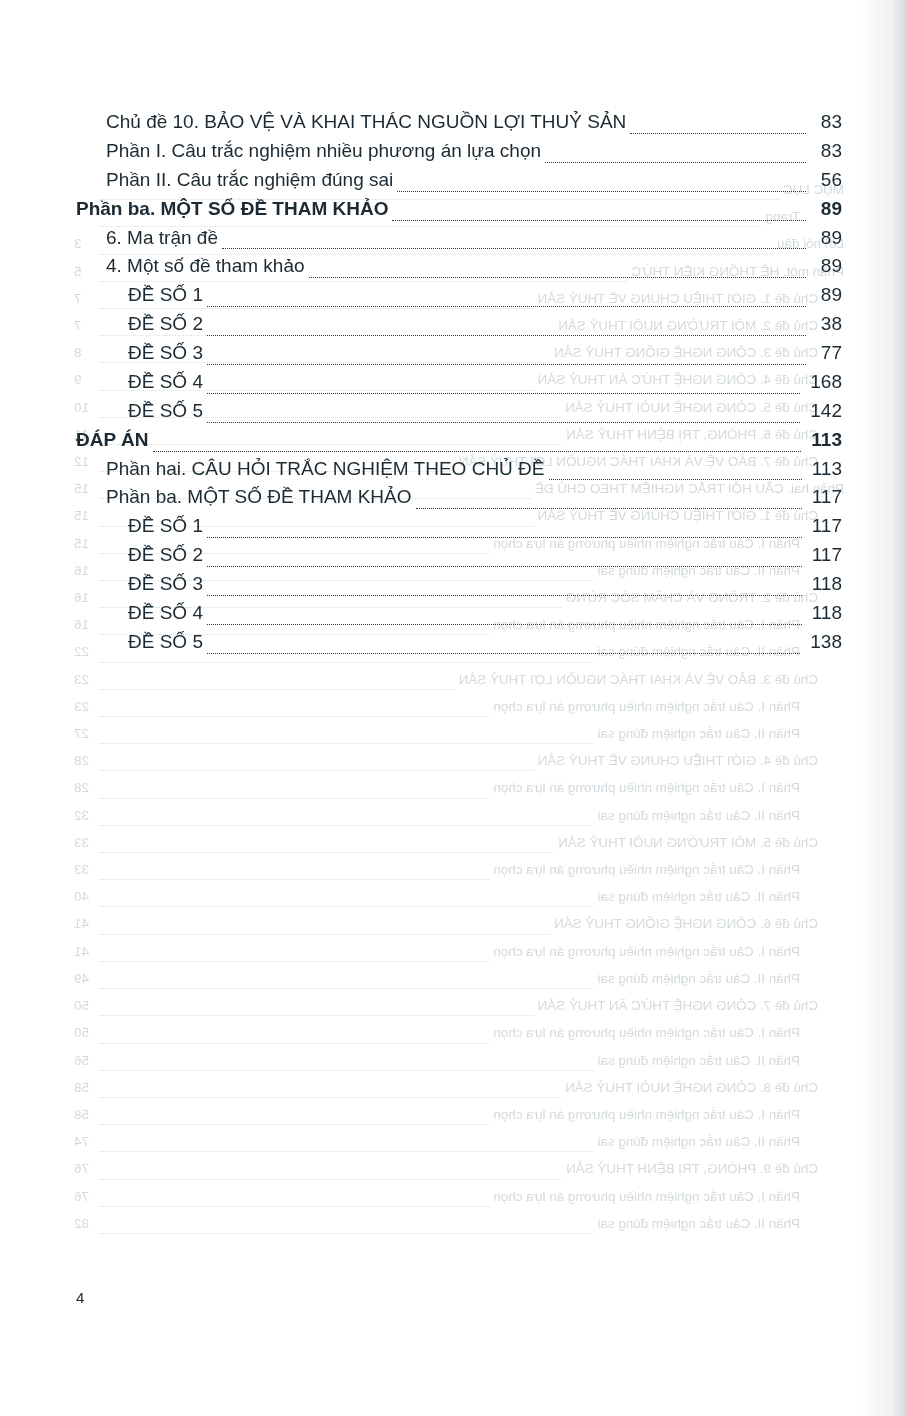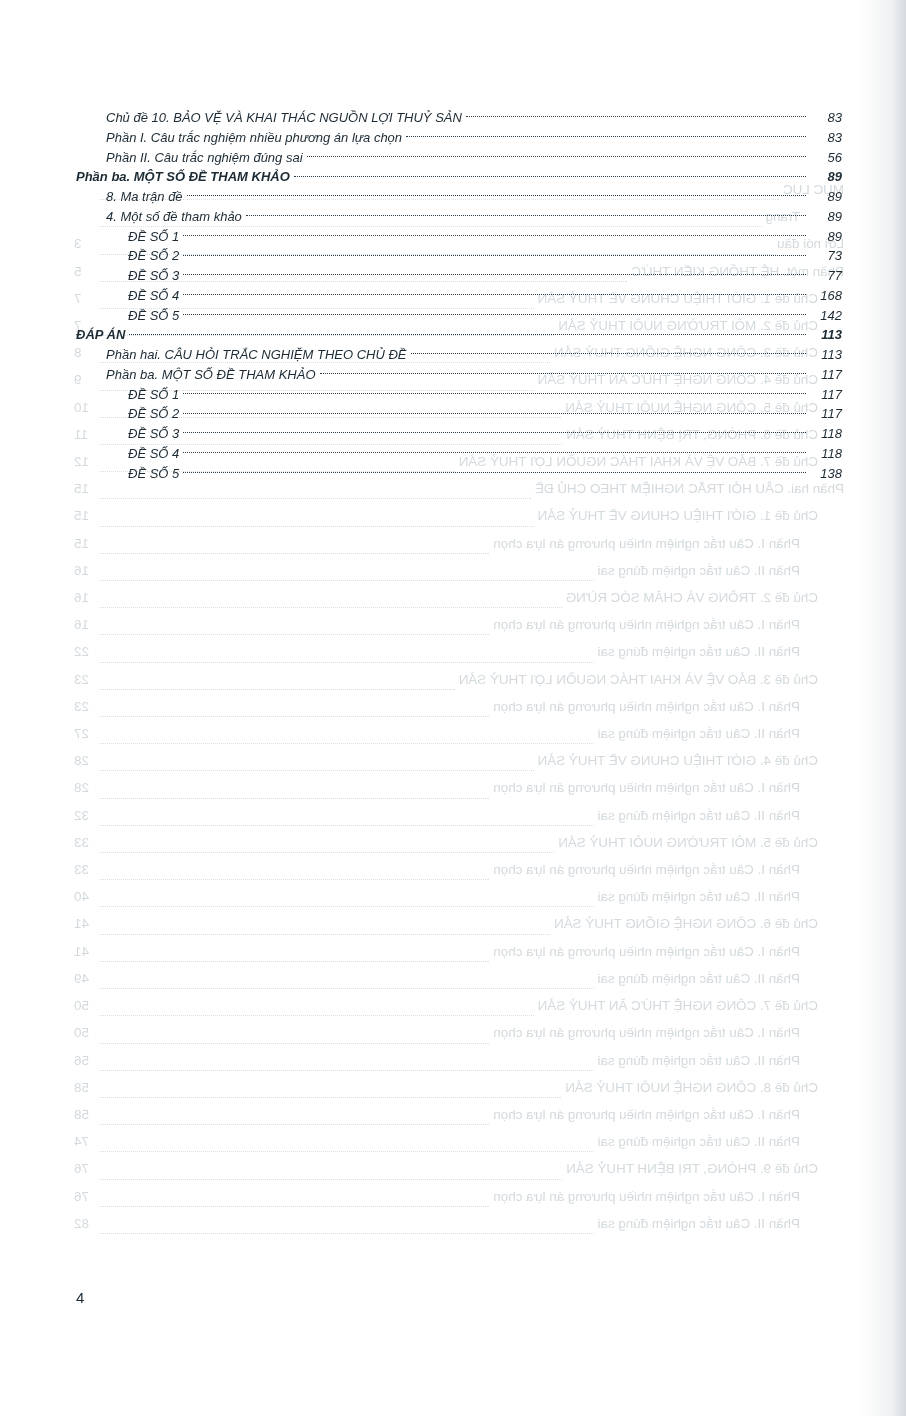--- a/index.html
+++ b/index.html
@@ -32,25 +32,24 @@
   .toc {
     position: absolute;
     left: 76px;
     top: 108px;
     width: 766px;
     color: #1c2a33;
   }
 
   .row {
     display: flex;
-    align-items: center;
-    font-size: 13px;
+    align-items: flex-end;
+    font-size: 19px;
     line-height: 1.52;
     white-space: nowrap;
-    font-style: italic;
   }
   .row .label {
     flex: 0 0 auto;
   }
   .row .dots {
     flex: 1 1 auto;
     overflow: hidden;
     margin: 0 2px 3px 4px;
     border-bottom: 1.4px dotted #2a3a44;
     height: 1px;
@@ -324,38 +323,38 @@
         <span class="label">Phần II. Câu trắc nghiệm đúng sai</span>
         <span class="dots"></span>
         <span class="pg">56</span>
       </div>
       <div class="row lvl1 bold">
         <span class="label">Phần ba. MỘT SỐ ĐỀ THAM KHẢO</span>
         <span class="dots"></span>
         <span class="pg">89</span>
       </div>
       <div class="row lvl2">
-        <span class="label">8. Ma trận đề</span>
+        <span class="label">6. Ma trận đề</span>
         <span class="dots"></span>
         <span class="pg">89</span>
       </div>
       <div class="row lvl2">
         <span class="label">4. Một số đề tham khảo</span>
         <span class="dots"></span>
         <span class="pg">89</span>
       </div>
       <div class="row lvl4">
         <span class="label">ĐỀ SỐ 1</span>
         <span class="dots"></span>
         <span class="pg">89</span>
       </div>
       <div class="row lvl4">
         <span class="label">ĐỀ SỐ 2</span>
         <span class="dots"></span>
-        <span class="pg">73</span>
+        <span class="pg">38</span>
       </div>
       <div class="row lvl4">
         <span class="label">ĐỀ SỐ 3</span>
         <span class="dots"></span>
         <span class="pg">77</span>
       </div>
       <div class="row lvl4">
         <span class="label">ĐỀ SỐ 4</span>
         <span class="dots"></span>
         <span class="pg">168</span>

